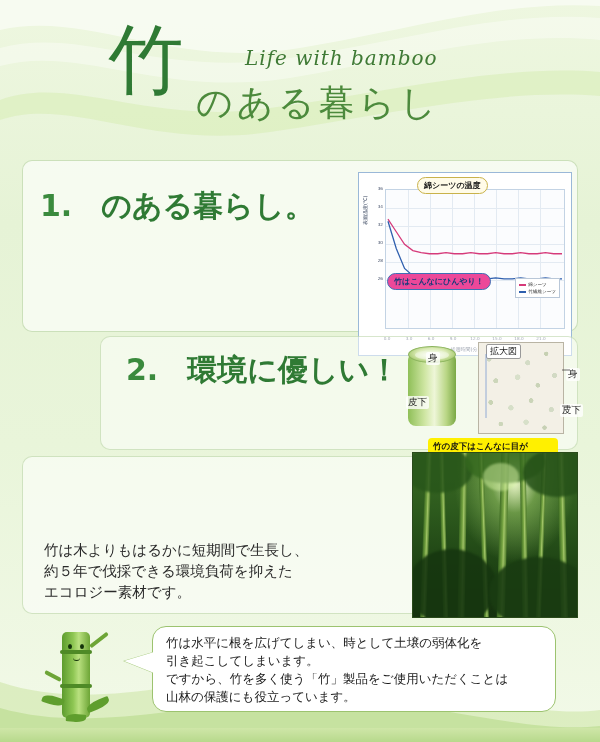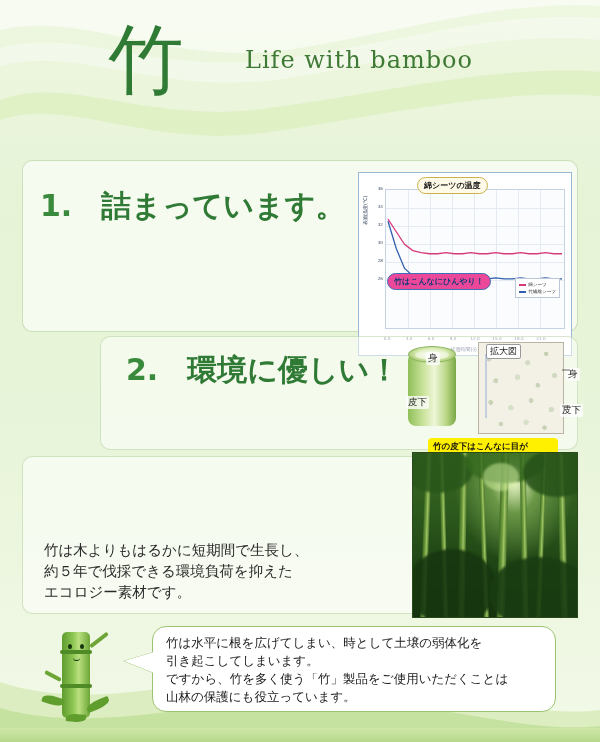--- a/index.html
+++ b/index.html
@@ -47,23 +47,24 @@
     font-size: 36px;
     line-height: 38px;
     color: #4c8a3c;
     font-family: "DejaVu Serif", "Liberation Serif", serif;
     letter-spacing: 4px;
   }
   .title-en {
     position: absolute;
     left: 245px;
     top: 46px;
-    font-size: 24px;
+    font-size: 20px;
     color: #3f7a35;
     font-family: "DejaVu Serif", "Liberation Serif", serif;
+    font-style: italic;
     letter-spacing: 1px;
   }
 
   
   .panel {
     position: absolute;
     border-radius: 10px;
     box-sizing: border-box;
   }
   .panel-1 {
@@ -440,29 +441,30 @@
     <path d="M0,66 C80,44 160,98 290,78 C400,60 500,30 600,40 L600,18 C500,10 400,42 290,58 C160,78 80,26 0,48 Z" fill="#ffffff" opacity="0.38"></path>
     <path d="M0,120 C70,96 150,150 270,132 C390,114 500,88 600,96 L600,72 C500,64 390,92 270,108 C150,126 70,74 0,100 Z" fill="#d7edb4" opacity="0.55"></path>
   </svg>
   <svg class="swoosh" width="600" height="120" style="left:0;bottom:0;">
     <path d="M0,60 C120,100 240,30 380,56 C470,72 540,96 600,88 L600,120 L0,120 Z" fill="#cfe6a8" opacity="0.6"></path>
     <path d="M0,86 C120,120 250,58 390,80 C480,94 545,110 600,104 L600,120 L0,120 Z" fill="#bcdd92" opacity="0.7"></path>
   </svg>
 
   <div class="header">
     <div class="title-main">竹</div>
+    <div class="title-sub">のある暮らし</div>
     <div class="title-en">Life with bamboo</div>
   </div>
 
   <div class="panel panel-1"></div>
 
   <div class="heading" style="left:40px; top:186px;">
     <span class="num">1.</span>
     <span style="display:inline-block;width:8px;"></span>
-    <span>詰まっています。</span>
+    <span>のある暮らし。</span>
   </div>
 
   <div class="chart-box">
     <div class="chart-axis-title-y">表面温度(℃)</div>
     <div class="chart-axis-title-x">経過時間(分)</div>
 
     <div class="chart-ylab" style="top:13px;">36</div>
     <div class="chart-ylab" style="top:31px;">34</div>
     <div class="chart-ylab" style="top:49px;">32</div>
     <div class="chart-ylab" style="top:67px;">30</div>

